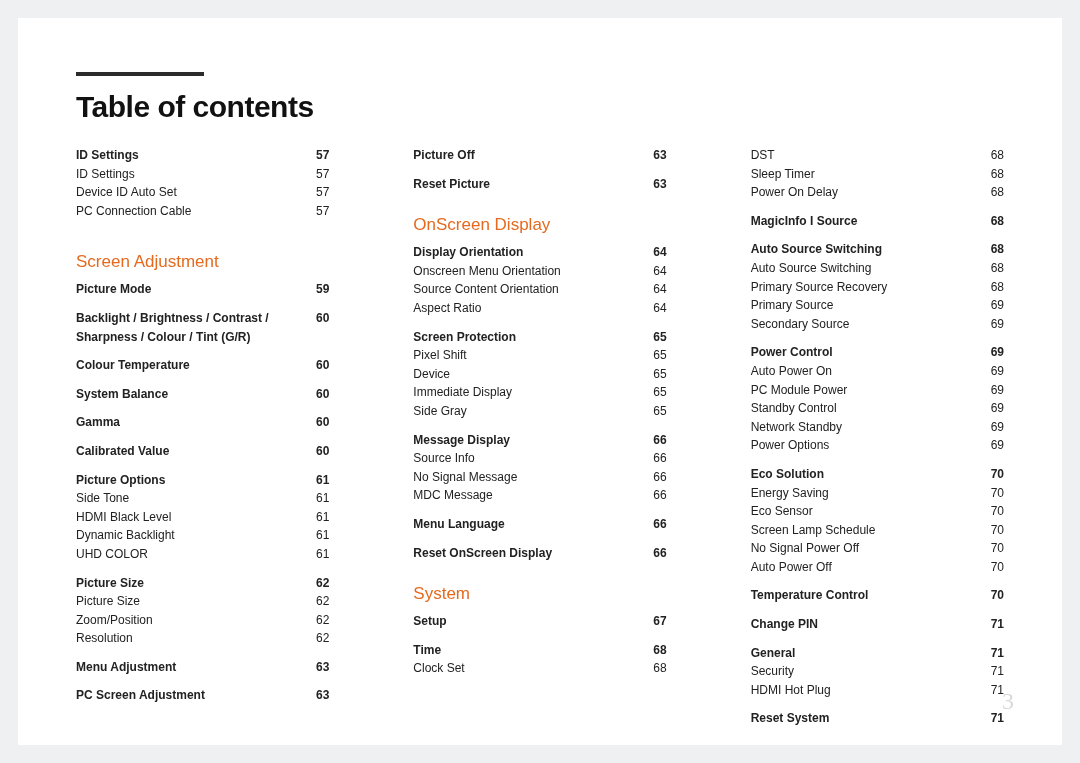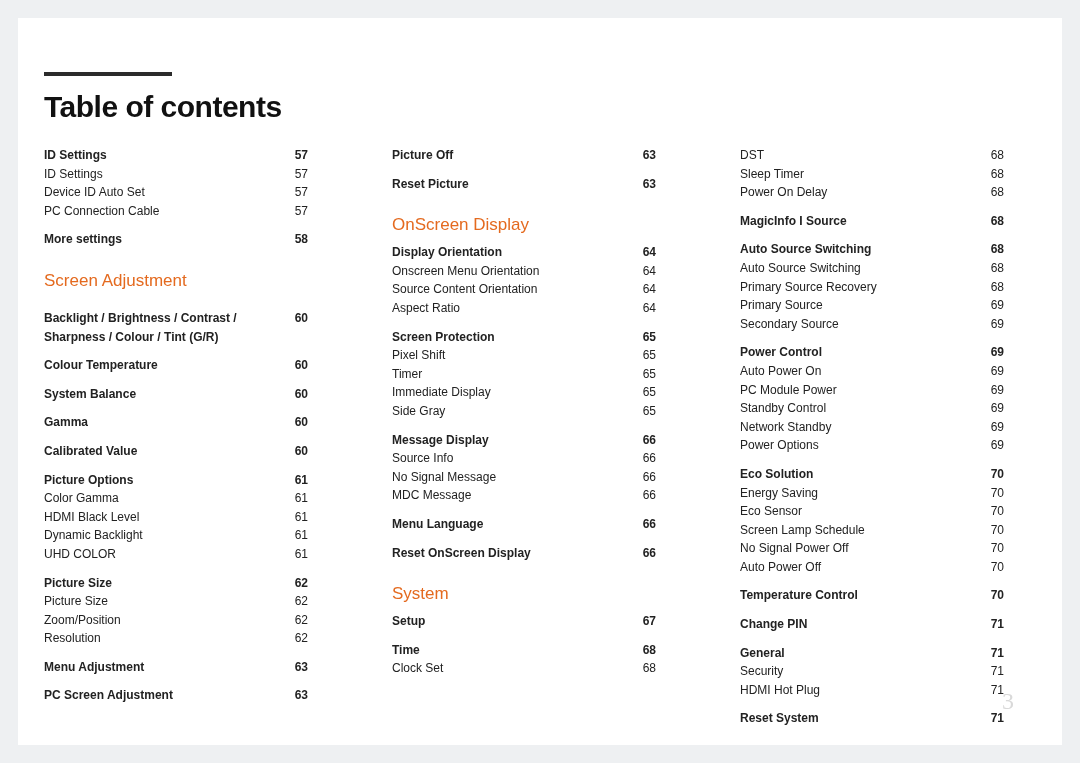--- a/index.html
+++ b/index.html
@@ -6,21 +6,21 @@
   html, body { width: 1080px; height: 763px; }
   body {
     background: #eef0f2;
     font-family: "Myriad Pro", "Segoe UI", Arial, sans-serif;
     padding: 18px;
   }
   .page {
     background: #fff;
     width: 100%;
     height: 100%;
-    padding: 54px 58px 30px 26px;
+    padding: 54px 58px 30px 58px;
     position: relative;
   }
   .rule {
     width: 128px;
     height: 4px;
     background: #2b2b2b;
     margin-bottom: 14px;
   }
   .title {
     font-size: 30px;
@@ -85,25 +85,25 @@
         </div>
         <div class="row">
           <span class="label">Device ID Auto Set</span>
           <span class="pn">57</span>
         </div>
         <div class="row">
           <span class="label">PC Connection Cable</span>
           <span class="pn">57</span>
         </div>
         <div class="gap"></div>
-        <div class="row bold">
-          <span class="label">More settings</span>
-          <span class="pn">58</span>
-        </div>
         <div class="section">Screen Adjustment</div>
+        <div class="row bold">
+          <span class="label">Picture Mode</span>
+          <span class="pn">59</span>
+        </div>
         <div class="gap"></div>
         <div class="row bold">
           <span class="label">Backlight / Brightness / Contrast / Sharpness / Colour / Tint (G/R)</span>
           <span class="pn">60</span>
         </div>
         <div class="gap"></div>
         <div class="row bold">
           <span class="label">Colour Temperature</span>
           <span class="pn">60</span>
         </div>
@@ -121,21 +121,21 @@
         <div class="row bold">
           <span class="label">Calibrated Value</span>
           <span class="pn">60</span>
         </div>
         <div class="gap"></div>
         <div class="row bold">
           <span class="label">Picture Options</span>
           <span class="pn">61</span>
         </div>
         <div class="row">
-          <span class="label">Color Gamma</span>
+          <span class="label">Side Tone</span>
           <span class="pn">61</span>
         </div>
         <div class="row">
           <span class="label">HDMI Black Level</span>
           <span class="pn">61</span>
         </div>
         <div class="row">
           <span class="label">Dynamic Backlight</span>
           <span class="pn">61</span>
         </div>
@@ -201,21 +201,21 @@
         <div class="gap"></div>
         <div class="row bold">
           <span class="label">Screen Protection</span>
           <span class="pn">65</span>
         </div>
         <div class="row">
           <span class="label">Pixel Shift</span>
           <span class="pn">65</span>
         </div>
         <div class="row">
-          <span class="label">Timer</span>
+          <span class="label">Device</span>
           <span class="pn">65</span>
         </div>
         <div class="row">
           <span class="label">Immediate Display</span>
           <span class="pn">65</span>
         </div>
         <div class="row">
           <span class="label">Side Gray</span>
           <span class="pn">65</span>
         </div>

